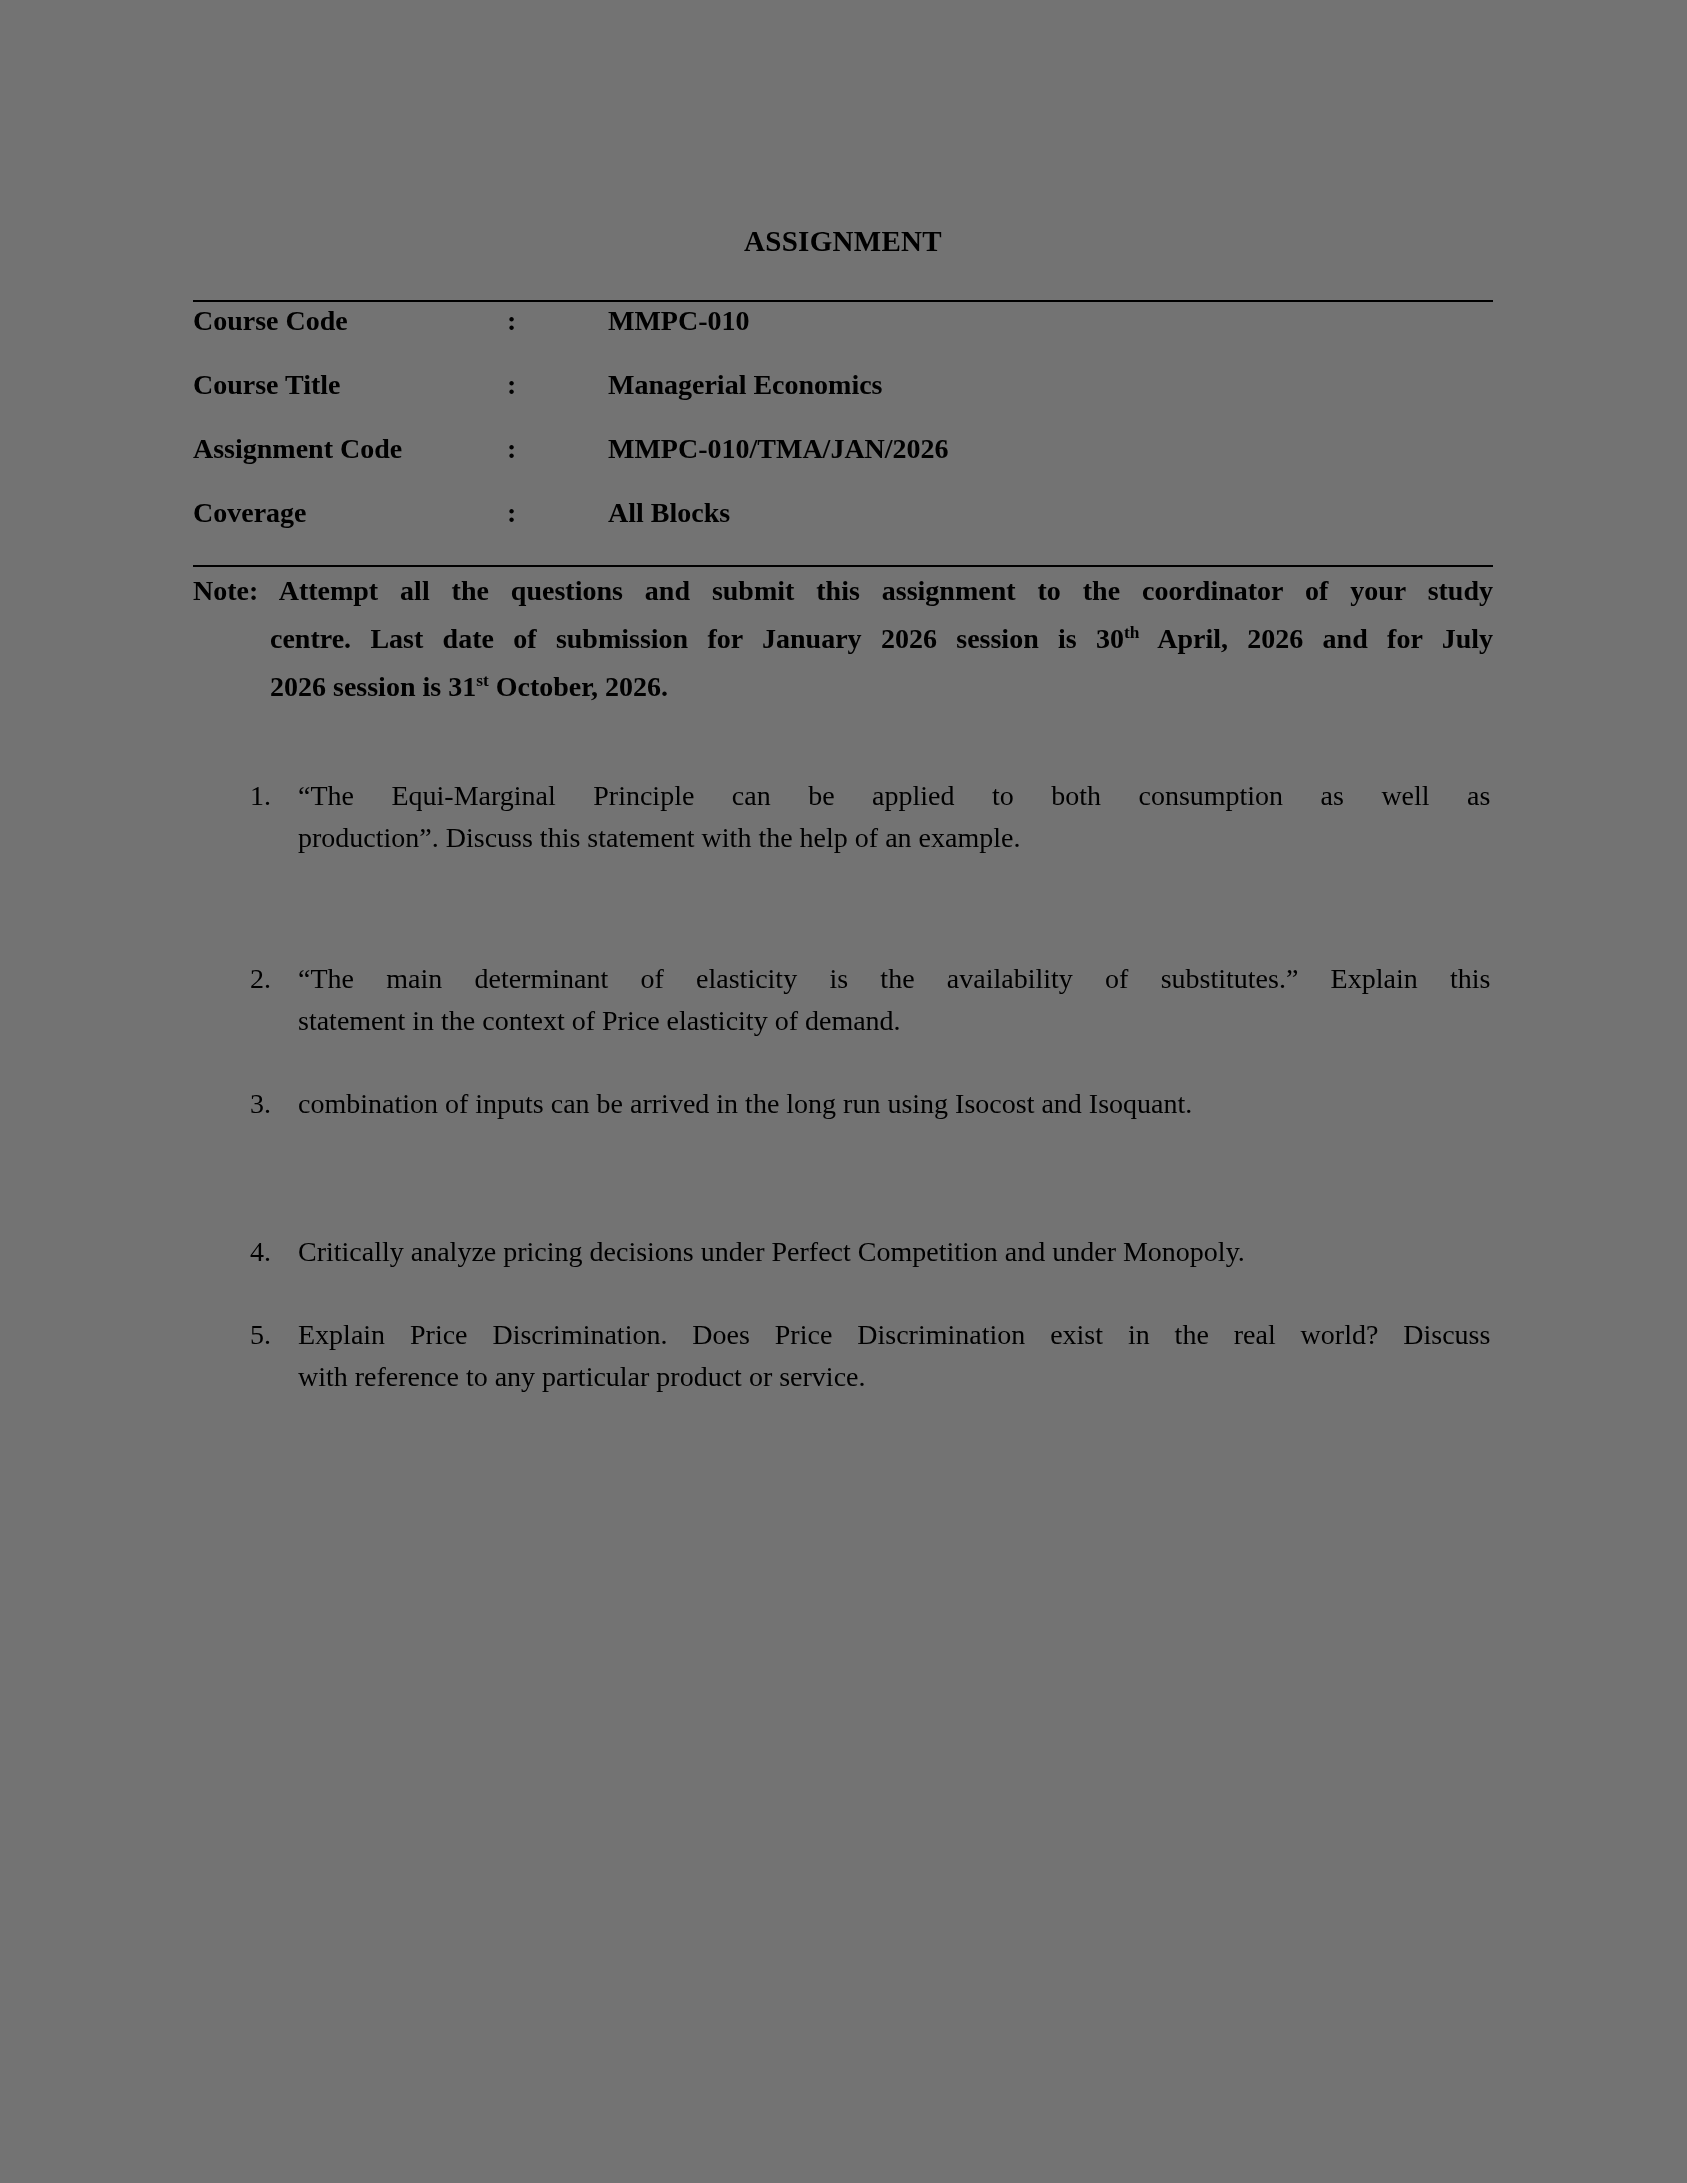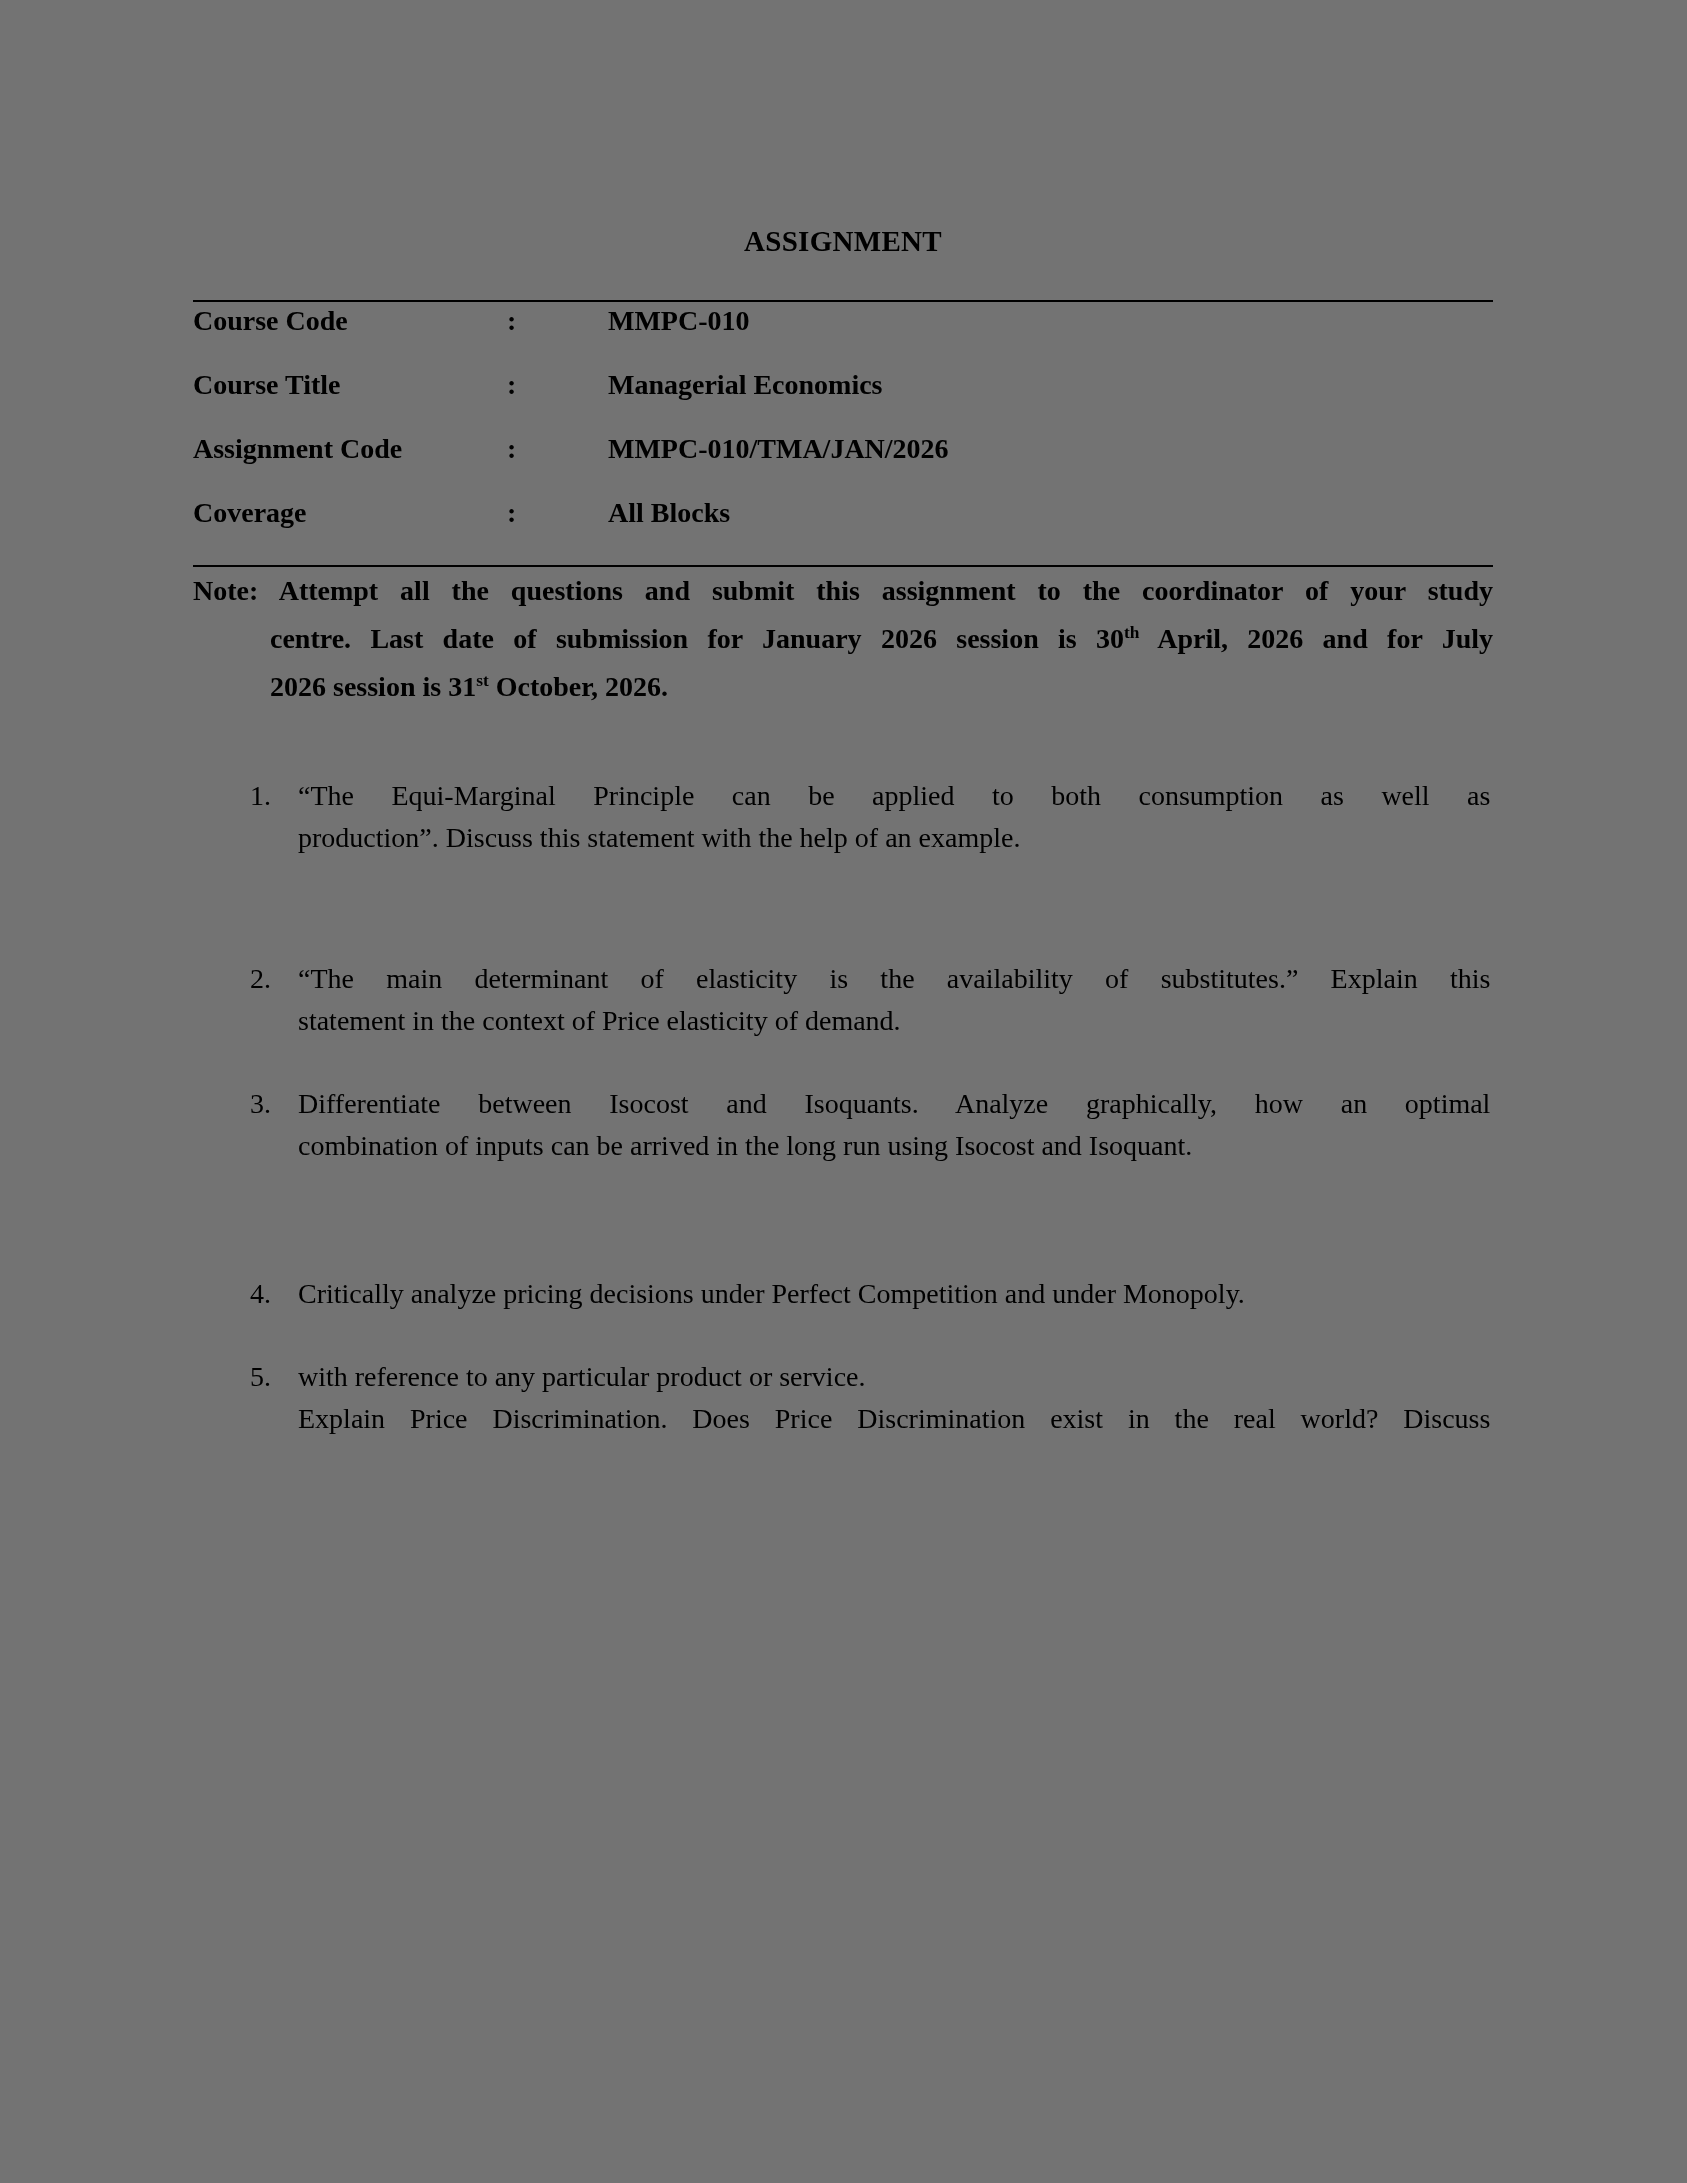--- a/index.html
+++ b/index.html
@@ -188,41 +188,40 @@
           <span class="ln">“The main determinant of elasticity is the availability of substitutes.” Explain this</span>
           <span class="ln last">statement in the context of Price elasticity of demand.</span>
         </span>
       </div>
 
       <div class="gap-md"></div>
 
       <div class="q-item">
         <span class="q-num">3.</span>
         <span class="q-text">
-          <span class="ln">Differentiate between Isocost and Isoquants. Analyze graphically, how an optimal</span>
           <span class="ln last">combination of inputs can be arrived in the long run using Isocost and Isoquant.</span>
         </span>
       </div>
 
       <div class="gap-xl"></div>
 
       <div class="q-item">
         <span class="q-num">4.</span>
         <span class="q-text">
           <span class="ln last">Critically analyze pricing decisions under Perfect Competition and under Monopoly.</span>
         </span>
       </div>
 
       <div class="gap-md"></div>
 
       <div class="q-item">
         <span class="q-num">5.</span>
         <span class="q-text">
+          <span class="ln">Explain Price Discrimination. Does Price Discrimination exist in the real world? Discuss</span>
           <span class="ln last">with reference to any particular product or service.</span>
-          <span class="ln">Explain Price Discrimination. Does Price Discrimination exist in the real world? Discuss</span>
         </span>
       </div>
 
     </div>
 
   </div>
 </div>
 
 
 </body></html>

